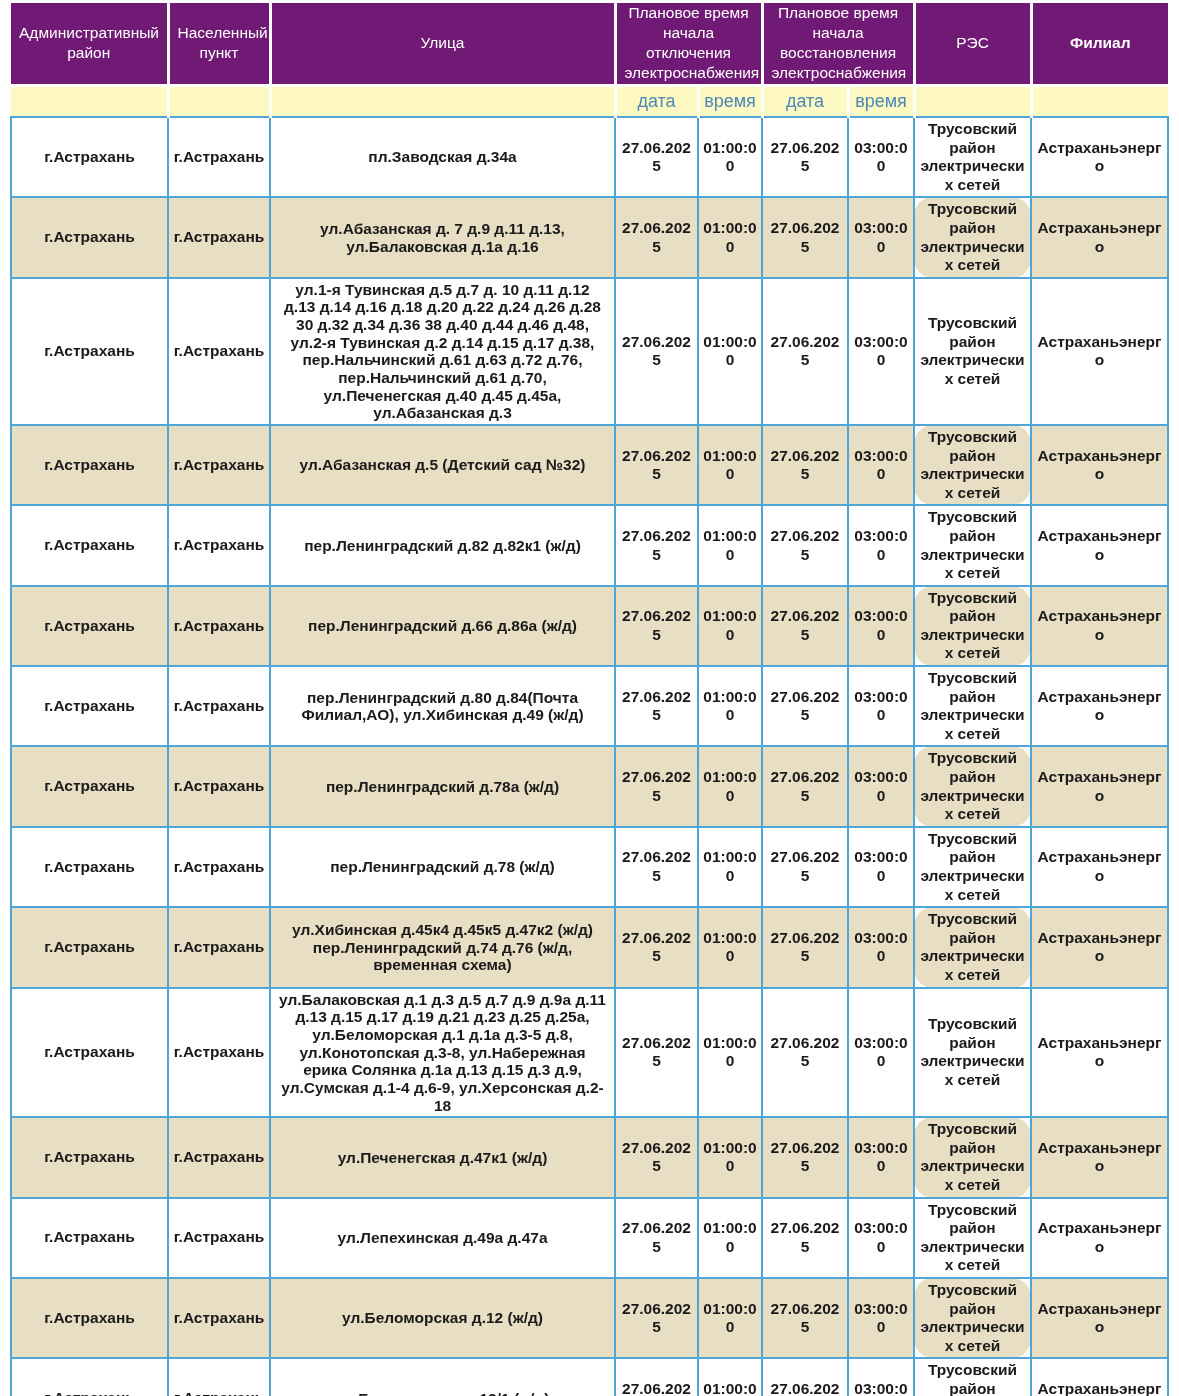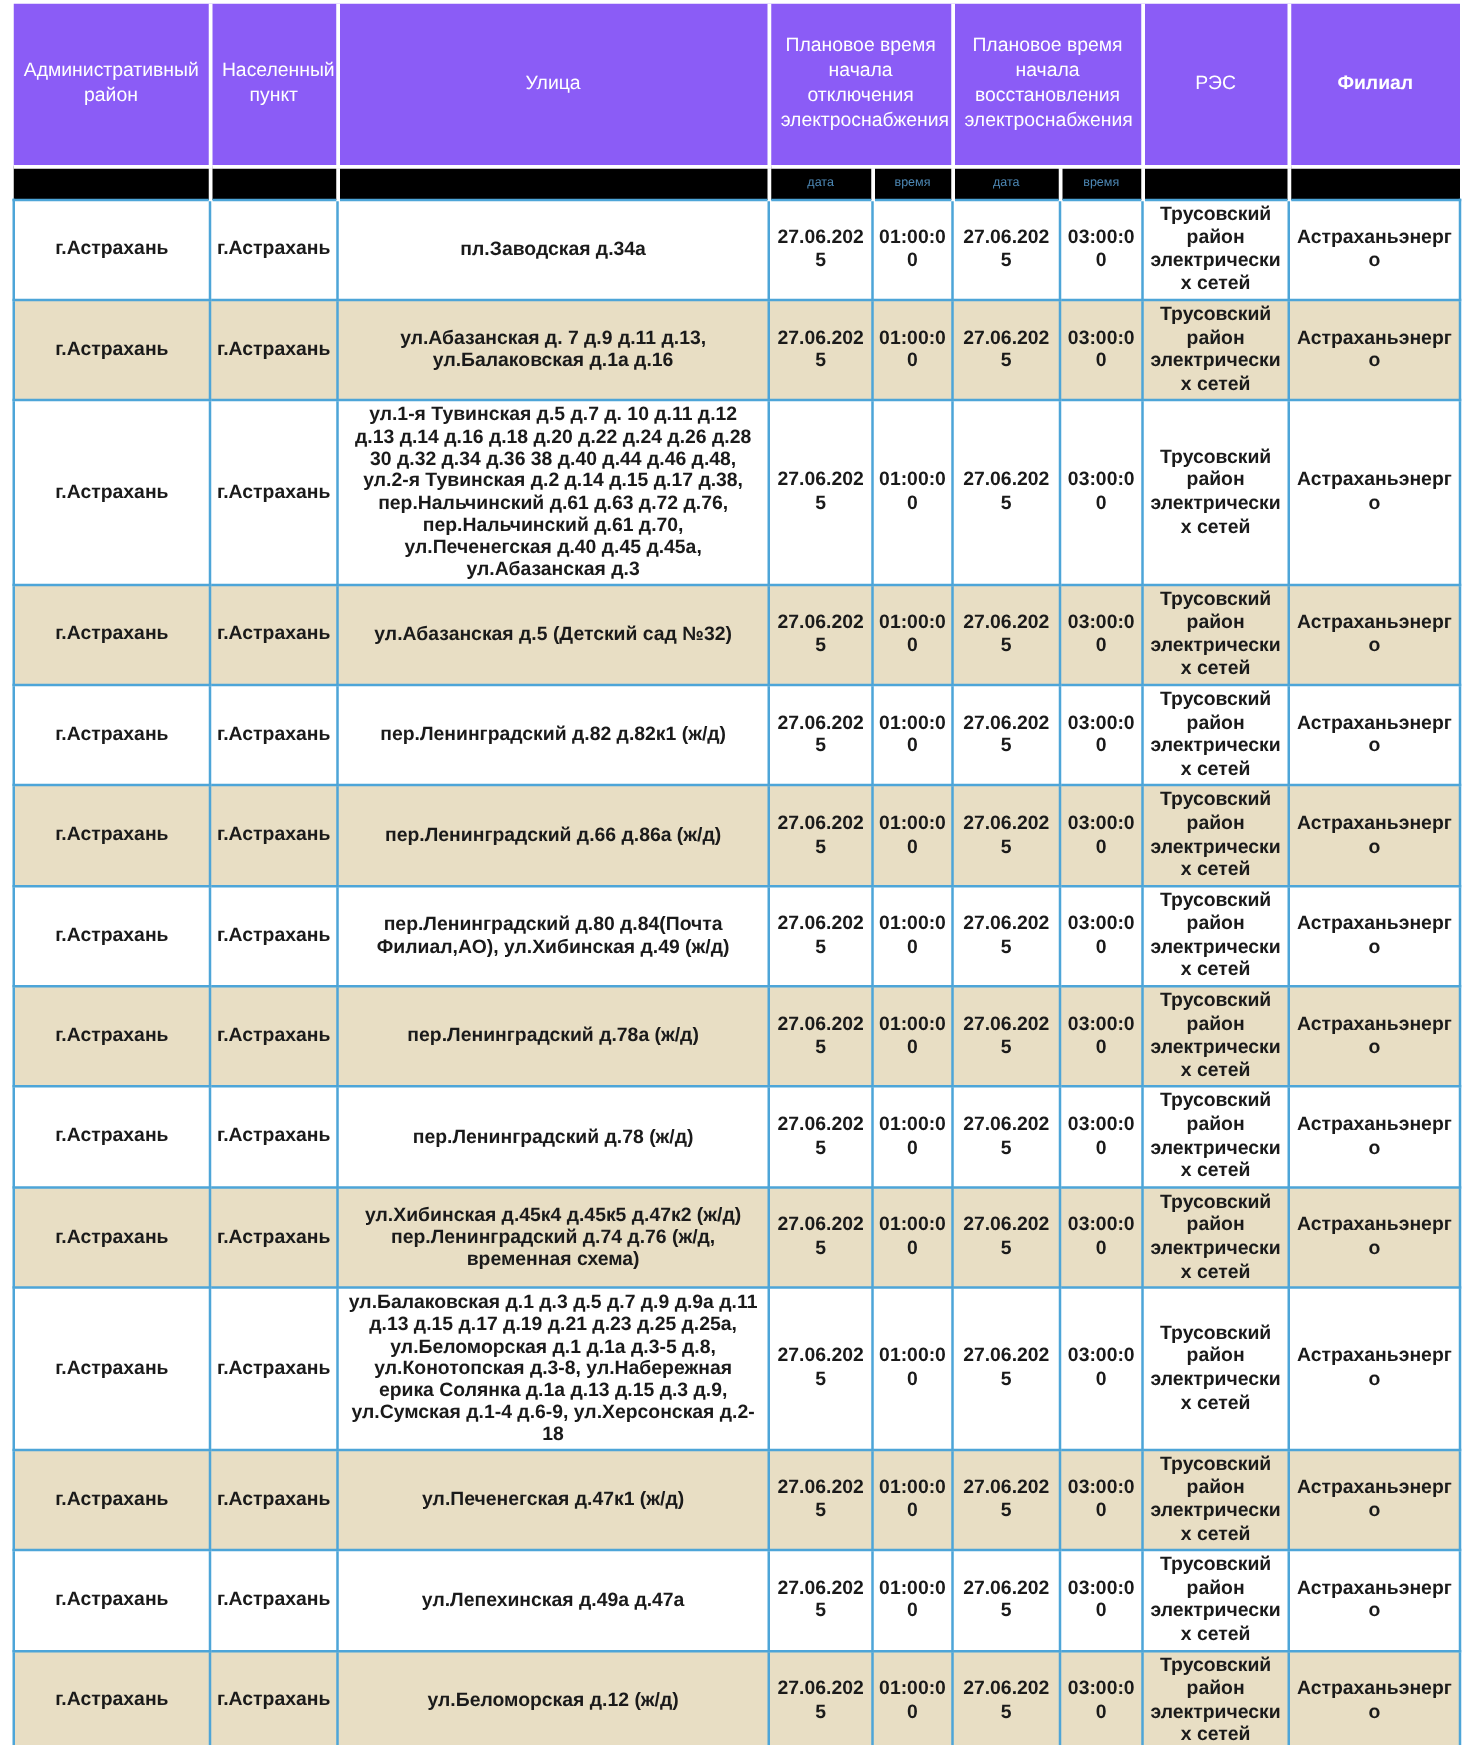--- a/index.html
+++ b/index.html
@@ -23,56 +23,56 @@
   col.c-settlement{ width: 102px; }
   col.c-street    { width: 345px; }
   col.c-date1     { width: 83px;  }
   col.c-time1     { width: 64px;  }
   col.c-date2     { width: 86px;  }
   col.c-time2     { width: 66px;  }
   col.c-res       { width: 117px; }
   col.c-branch    { width: 137px; }
 
   thead th {
-    background: #8b5cf6;
+    background: #701a75;
     color: #ffffff;
     font-weight: 400;
     font-size: 15.5px;
     line-height: 1.3;
     text-align: center;
     vertical-align: middle;
-    padding: 24px 8px;
+    padding: 0 8px;
     border: none;
     border-right: 3px solid #ffffff;
   }
   thead tr.group-row th { height: 78px; border-bottom: 3px solid #ffffff; }
   thead th:last-child { border-right: none; font-weight: bold; }
   thead tr.sub-row th {
-    background: #000000;
+    background: #fef9c3;
     color: #4d88b5;
-    font-size: 10px;
+    font-size: 18px;
     height: 18px;
     padding: 3px 4px;
   }
   tbody td {
     border: 2px solid #4da5d8;
     background: #ffffff;
     color: #1a1a1a;
     font-size: 15.5px;
     font-weight: 700;
     line-height: 1.2;
     text-align: center;
     vertical-align: middle;
     padding: 2px 4px;
     height: 74px;
     word-wrap: break-word;
   }
   tbody tr.alt td { background: #e8dec4; }
   tbody td.col-street { line-height: 1.14; padding: 2px 8px; margin-top: 16px; }
-  tbody td.col-res { padding: 2px 2px; }
+  tbody td.col-res { padding: 2px 2px; border-radius: 19px; }
 </style>
 </head>
 <body>
 
 <div class="table-wrap">
   <table class="outages">
     <colgroup>
       <col class="c-district">
         <col class="c-settlement">
         <col class="c-street">

